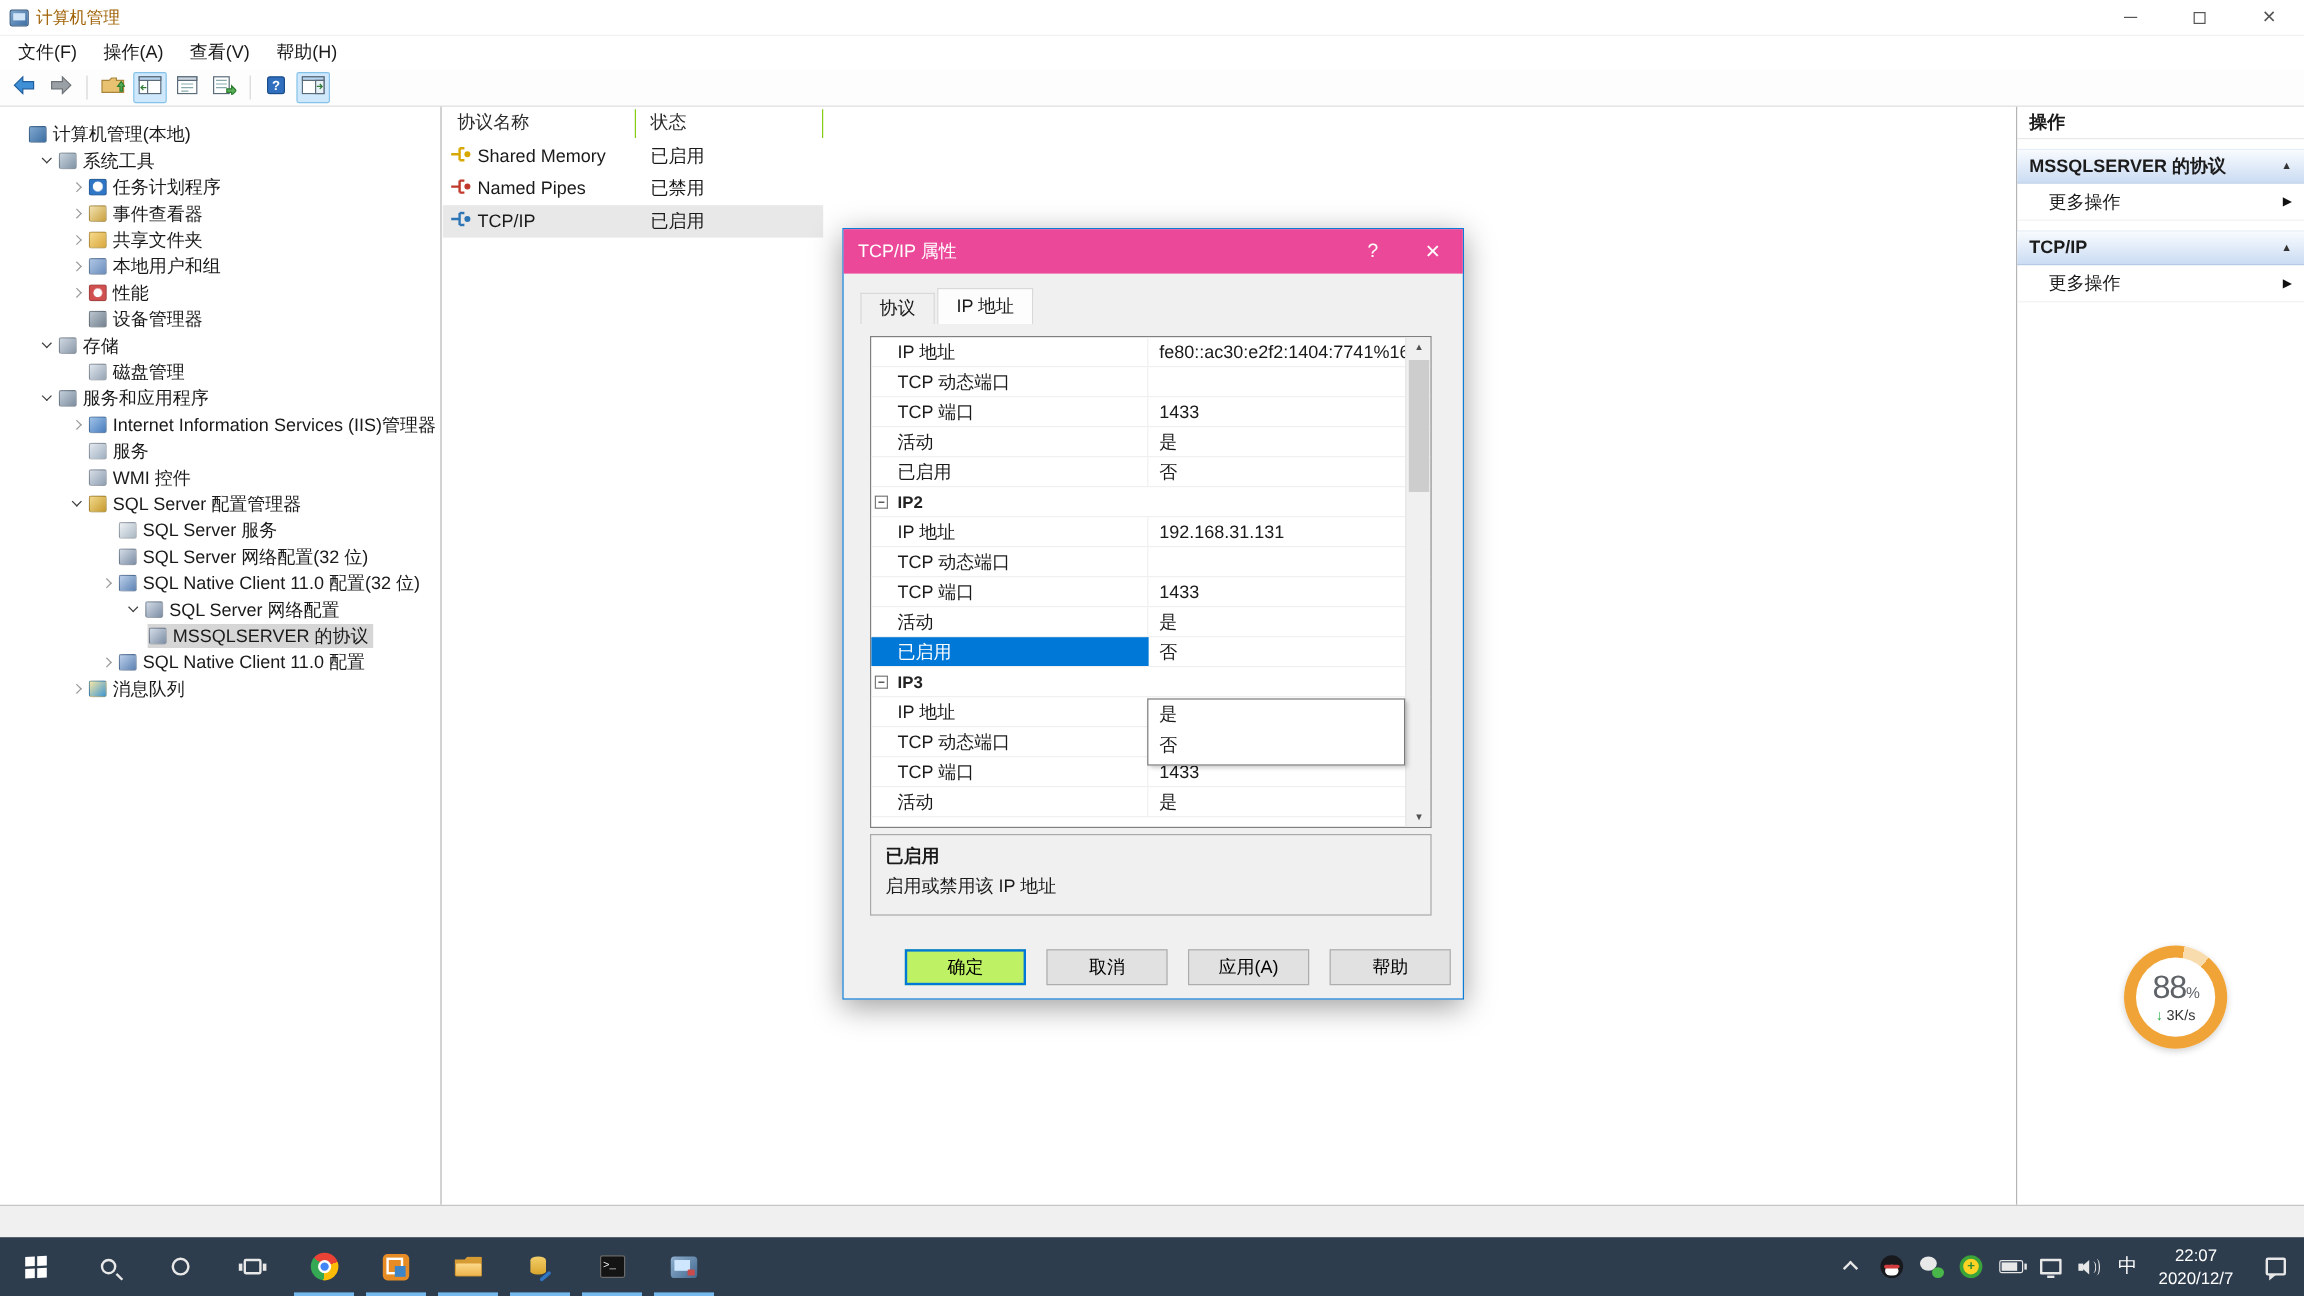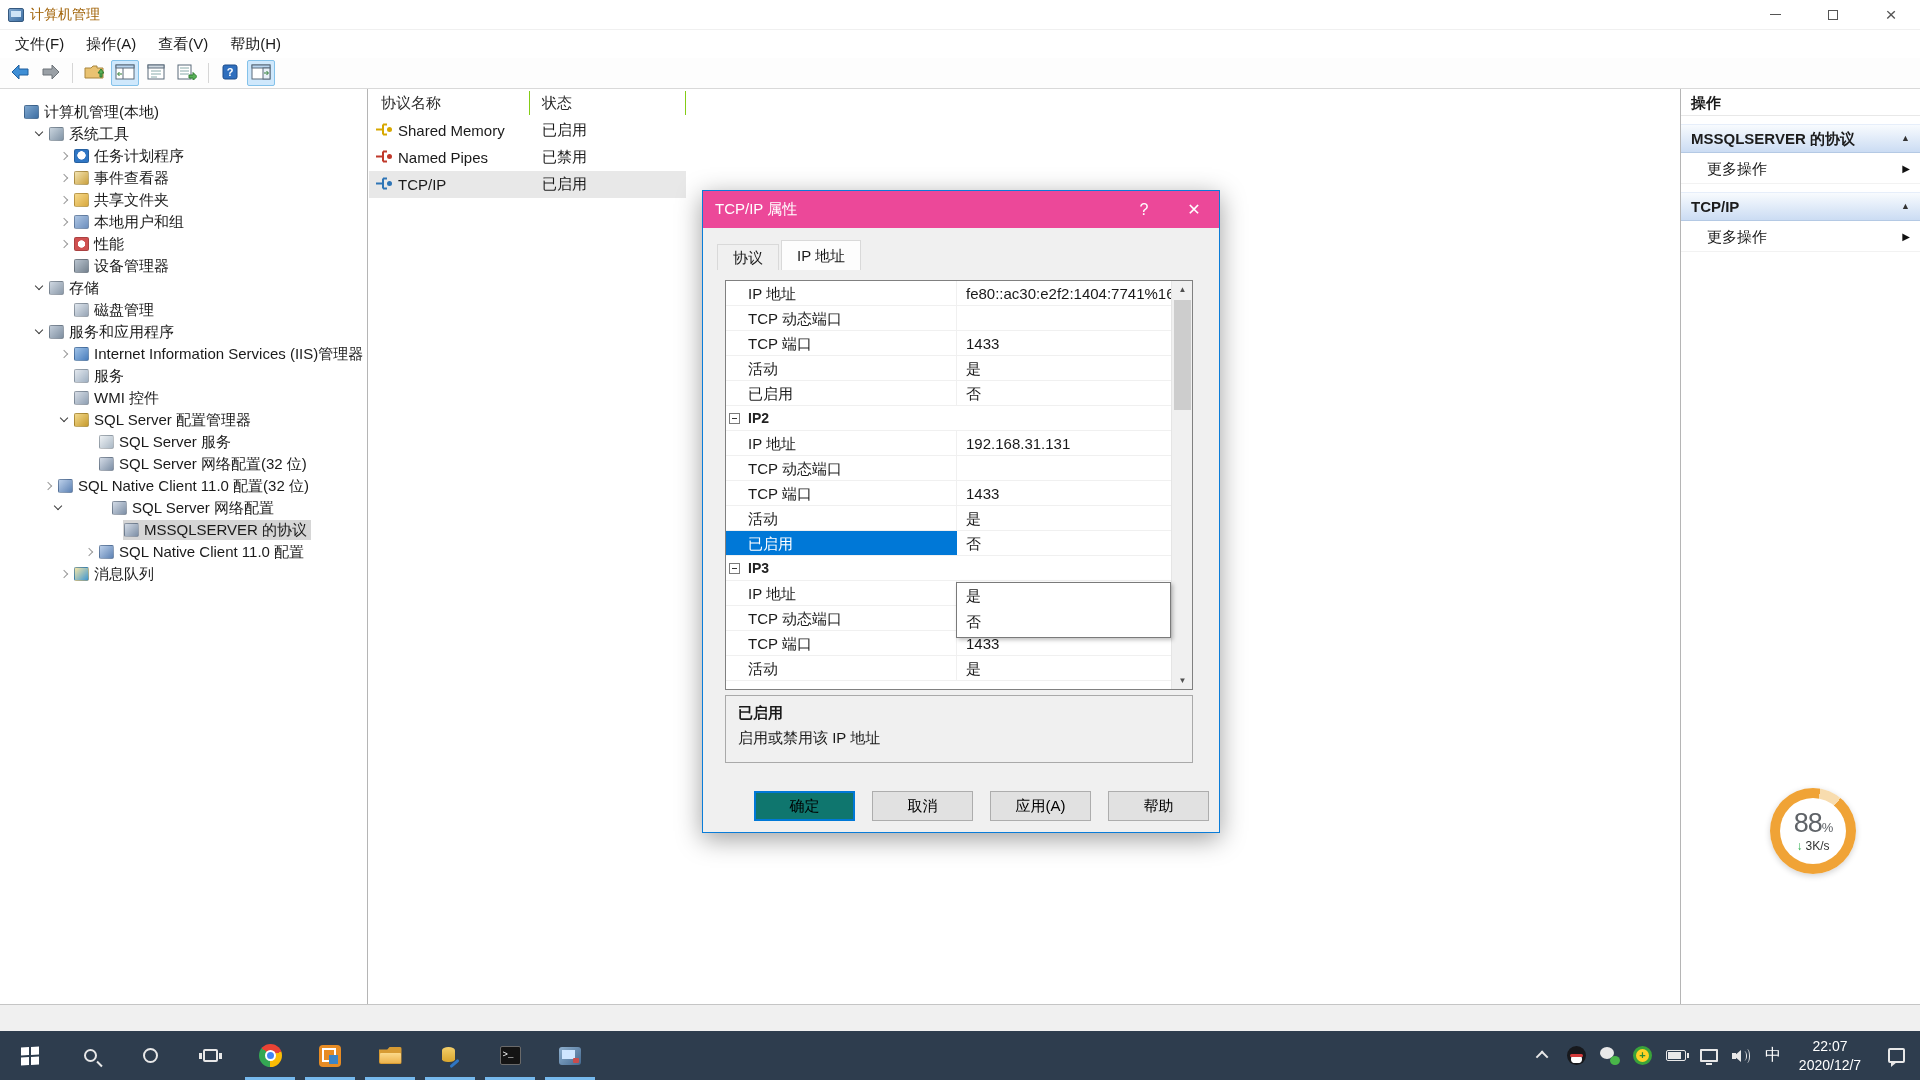--- a/index.html
+++ b/index.html
@@ -92,21 +92,21 @@
 
   #dropdown { position:absolute; left:253px; top:391px; width:215px; height:56px; background:#fff; border:1px solid #7a7a7a; box-shadow:2px 2px 4px rgba(0,0,0,.25); z-index:30; }
   .dd-item { height:26px; line-height:26px; padding-left:9px; font-size:15px; }
 
   #descbox { position:absolute; left:22px; top:504px; width:468px; height:68px; border:1px solid #a9a9a9; background:#f0f0f0; padding:8px 12px; }
   #desc-title { font-weight:bold; font-size:15px; margin-bottom:6px; }
   #desc-text { font-size:15px; }
 
   #dlg-buttons { position:absolute; left:0; top:600px; width:506px; display:flex; justify-content:flex-end; gap:17px; }
   .dlg-btn { width:101px; height:30px; background:#e1e1e1; border:1px solid #adadad; font-size:15px; display:flex; align-items:center; justify-content:center; font-family:inherit; }
-  .dlg-btn.focused { border:2px solid #0078d7; background:#0f766e; }
+  .dlg-btn.focused { border:2px solid #0078d7; background:#bef264; }
 
   
   #widget { position:absolute; left:1770px; top:788px; width:86px; height:86px; border-radius:50%; background:conic-gradient(from 10deg,#f8dcae 0 30deg,#f0a336 30deg 360deg); z-index:40; display:flex; align-items:center; justify-content:center; box-shadow:0 2px 6px rgba(0,0,0,.18); }
   #widget-inner { width:66px; height:66px; background:#fff; border-radius:50%; display:flex; flex-direction:column; align-items:center; justify-content:center; }
   #widget-pct { font-size:27px; color:#5f6368; line-height:1; letter-spacing:-1px;}
   #widget-pct .pc { font-size:13px; }
   #widget-speed { font-size:12px; color:#333; margin-top:2px; }
   #widget-speed .dn { color:#2fae4e; font-weight:bold; margin-right:3px; }
 
   
@@ -364,28 +364,28 @@
           <span class="tree-label">SQL Server 服务</span>
         </span>
       </div>
       <div class="tree-row" style="padding-left: 81px;">
         <span class="chev"></span>
         <span class="tree-inner">
           <span class="ticon" style="background: linear-gradient(135deg, rgb(211, 219, 230), rgb(125, 143, 166));"></span>
           <span class="tree-label">SQL Server 网络配置(32 位)</span>
         </span>
       </div>
-      <div class="tree-row" style="padding-left: 40px;">
+      <div class="tree-row" style="padding-left: 81px;">
         <span class="chev col"></span>
         <span class="tree-inner">
           <span class="ticon" style="background: linear-gradient(135deg, rgb(188, 208, 234), rgb(93, 130, 180));"></span>
           <span class="tree-label">SQL Native Client 11.0 配置(32 位)</span>
         </span>
       </div>
-      <div class="tree-row" style="padding-left: 50px; gap: 44px;">
+      <div class="tree-row" style="padding-left: 103px;">
         <span class="chev exp"></span>
         <span class="tree-inner">
           <span class="ticon" style="background: linear-gradient(135deg, rgb(211, 219, 230), rgb(125, 143, 166));"></span>
           <span class="tree-label">SQL Server 网络配置</span>
         </span>
       </div>
       <div class="tree-row" style="padding-left: 106px;">
         <span class="chev"></span>
         <span class="tree-inner sel">
           <span class="ticon" style="background: linear-gradient(135deg, rgb(211, 219, 230), rgb(125, 143, 166));"></span>

